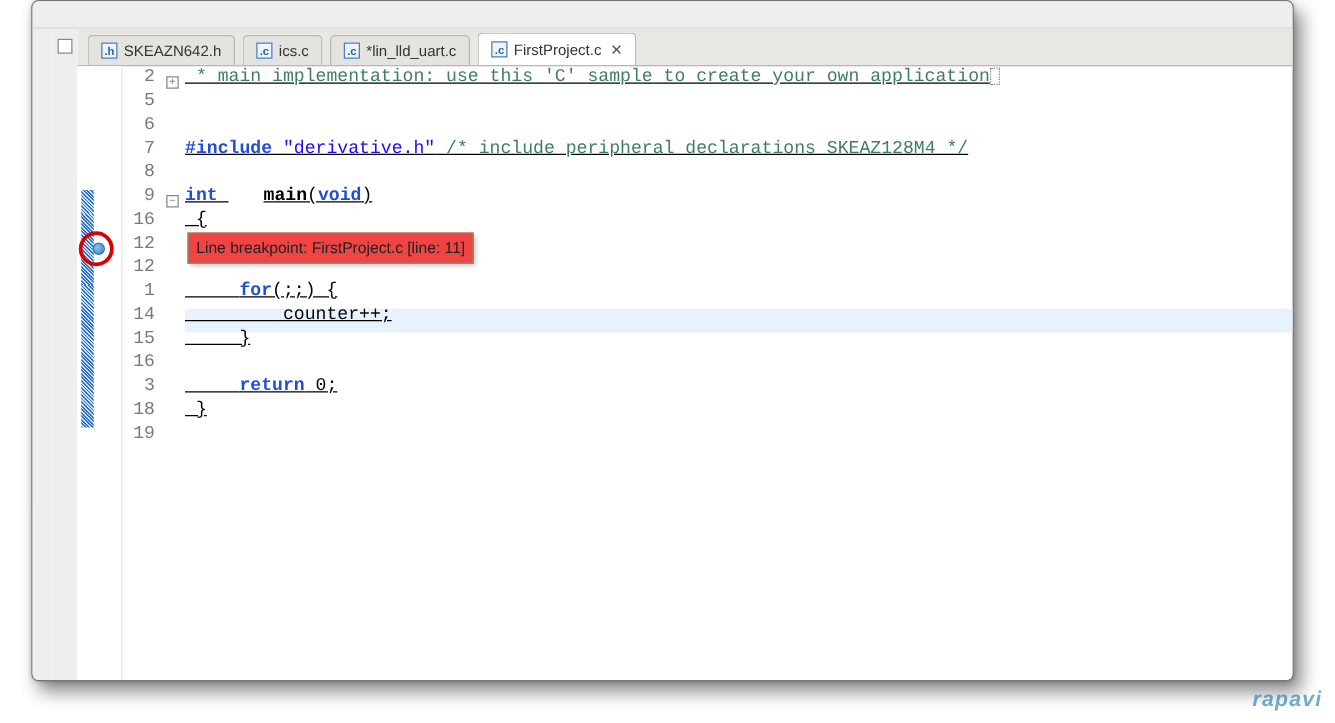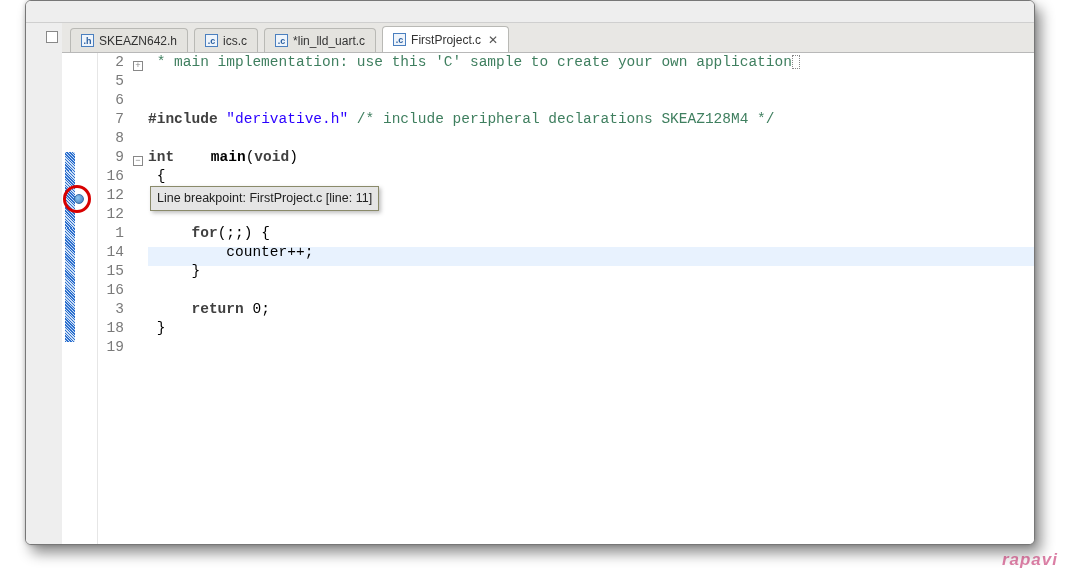--- a/index.html
+++ b/index.html
@@ -115,52 +115,53 @@
   .fold-col {
     width:18px;
     color:#888;
     user-select:none;
     position:relative;
   }
   .code-col {
     flex:1;
     white-space:pre;
     position:relative;
+    text-decoration:underline;
   }
   .line-row { height:19px; }
   .blue-mark {
     position:absolute;
     left:3px;
     width:10px;
     background: repeating-linear-gradient(45deg,#2b6fcf,#2b6fcf 1px,#cfe0f5 1px,#cfe0f5 2px);
   }
   .fold-glyph {
     position:absolute;
     width:10px; height:10px;
     border:1px solid #888;
     font-size:9px; line-height:8px;
     text-align:center;
     background:#fff;
     left:3px;
   }
-  .kw { color:#404040; font-weight:bold; }
+  .kw { color:#1d4ed8; font-weight:bold; }
   .str { color:#2a00ff; }
   .cm { color:#3f7f5f; }
   .fn { font-weight:bold;padding-left:28px; }
   .hl-line {
     position:absolute;
     left:0; right:0;
     height:19px;
     background:#e8f2fe;
     z-index:0;
   }
   .code-text { position:relative; z-index:1; }
   .tooltip-box {
     position:absolute;
-    background:#e5e5e5;
+    background:#ef4444;
     border:1px solid #8a8a6a;
     padding:2px 6px;
     font-family:"Segoe UI",sans-serif;
     font-size:12.5px;
     color:#222;
     white-space:nowrap;
     z-index:20;
     box-shadow:2px 2px 4px rgba(0,0,0,0.25);
   }
   .breakpoint-dot {
@@ -179,21 +180,21 @@
     pointer-events:none;
   }
   .watermark {
     position:absolute;
     right:10px;
     bottom:8px;
     font-family:sans-serif;
     font-size:17px;
     font-weight:bold;
     font-style:italic;
-    color:#be185d;
+    color:#0369a1;
     opacity:0.55;
     letter-spacing:1px;
   }
   .caret-box {
     display:inline-block;
     border:1px dotted #888;
     width:8px; height:14px;
     vertical-align:middle;
   }
 </style>

